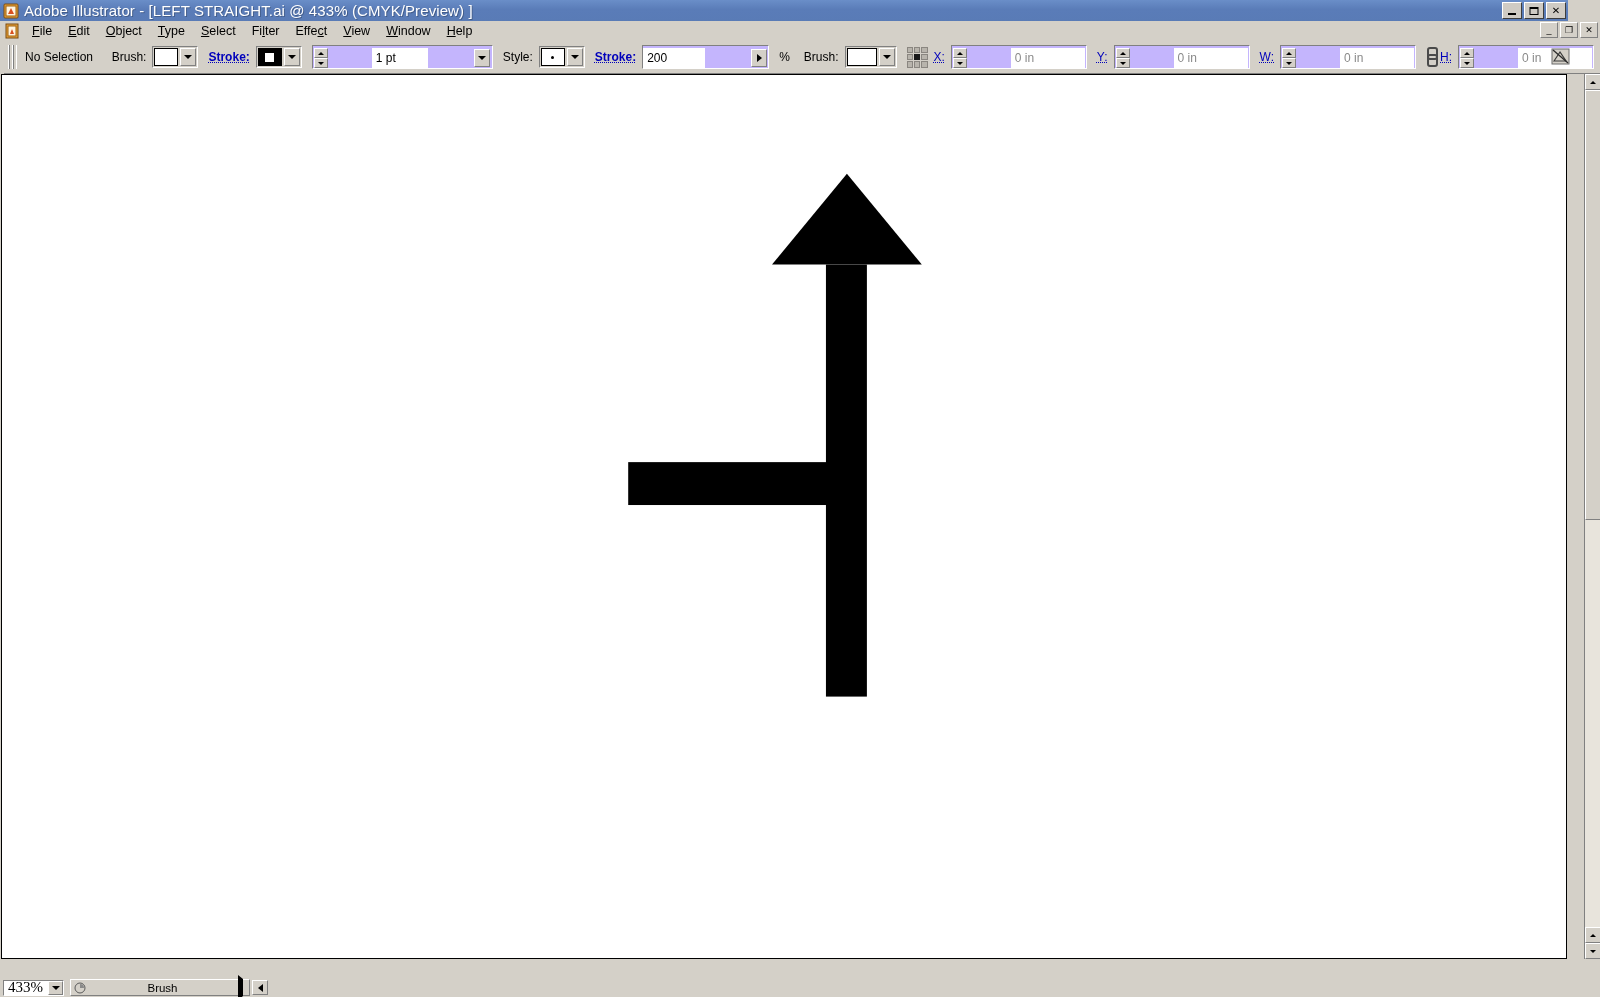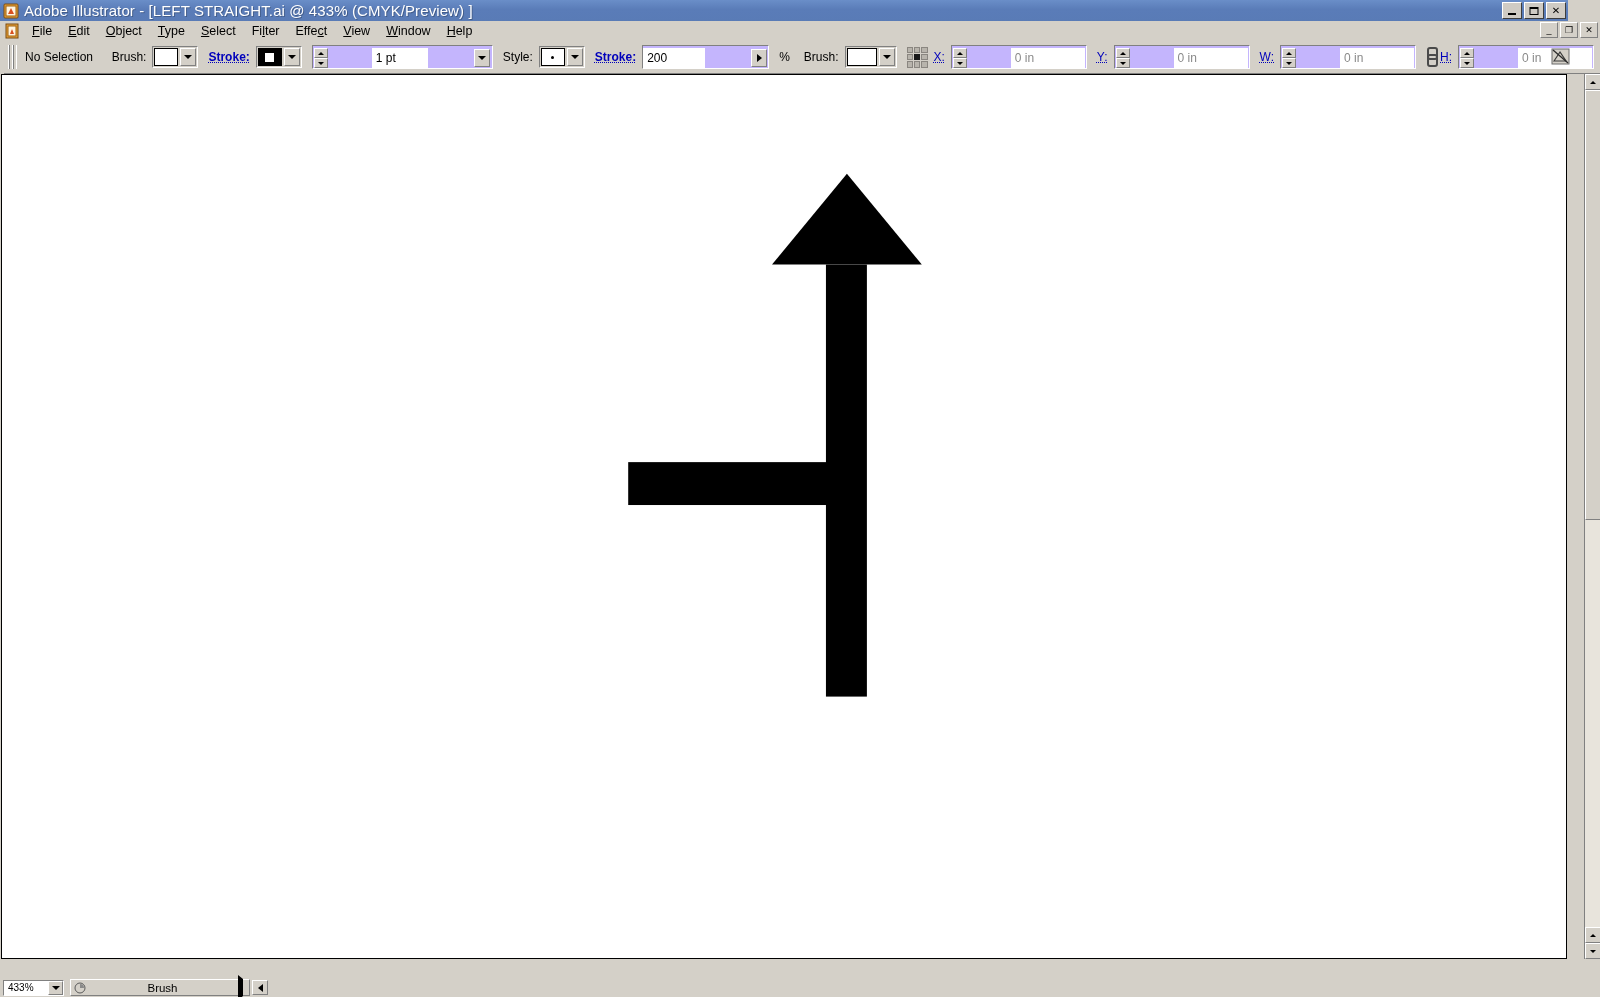--- a/index.html
+++ b/index.html
@@ -192,21 +192,21 @@
   
   .statusbar {
     position:absolute; left:0; bottom:0; width:1600px; height:19px;
     background:#d4d0c8; display:flex; align-items:center;
   }
   .zoom-box {
     display:flex; align-items:center; height:16px; margin-left:3px; flex:none;
     border:1px solid #808080; border-right-color:#fff; border-bottom-color:#fff;
     background:#fff;
   }
-  .zoom-val { font-size:10px; padding:0 6px 0 4px; color:#000; width:44px; font-family:Liberation Sans, sans-serif; }
+  .zoom-val { font-size:15px; padding:0 6px 0 4px; color:#000; width:44px; font-family:Liberation Serif, serif; }
   .status-strip {
     display:flex; align-items:center; height:17px; margin-left:6px;
     width: 180px;
     background:#d4d0c8; border:1px solid #fff;
     border-right-color:#808080; border-bottom-color:#808080;
     position:relative;
   }
   .status-doc-icon { width:13px; height:13px; margin-left:3px; position:relative; flex:none; }
   .status-text {
     flex:1; text-align:center; font-size:11.5px; color:#000;

